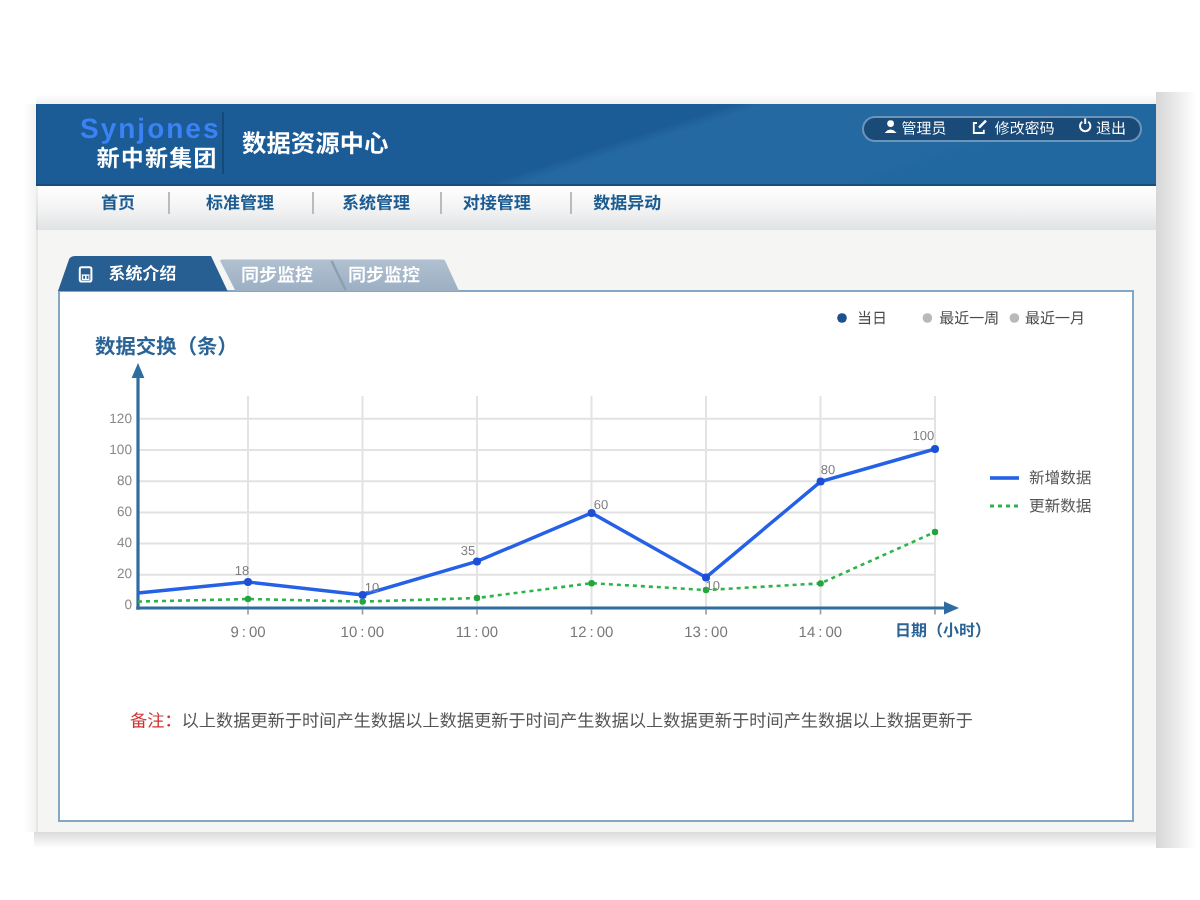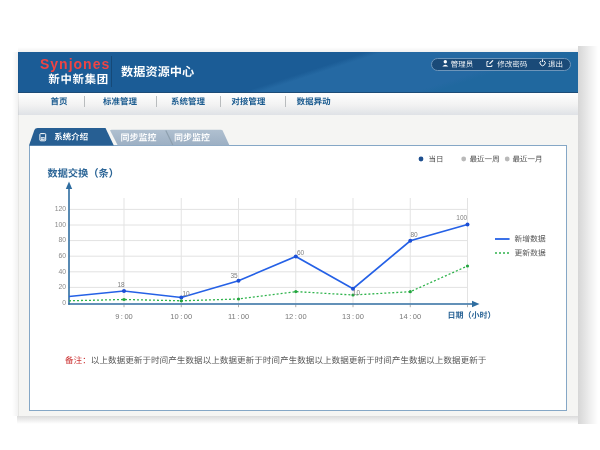--- a/index.html
+++ b/index.html
@@ -12,21 +12,21 @@
 <div class="abs" style="left:12px;top:52px;width:6px;height:364px;background:linear-gradient(to left,rgba(0,0,0,0.05),rgba(0,0,0,0))"></div>
 <div class="abs" style="left:18px;top:47px;width:560px;height:5px;background:linear-gradient(to top,rgba(0,0,0,0.06),rgba(0,0,0,0))"></div>
 
 <div class="abs" style="left:17.5px;top:51.5px;width:1px;height:364.5px;background:rgba(0,0,0,0.06);z-index:5"></div>
 <div class="abs" style="left:17.5px;top:51.5px;width:560.5px;height:364.5px;background:#f5f5f3"></div>
 
 <div class="abs" style="left:17.5px;top:51.5px;width:560.5px;height:41.5px;border-bottom:1px solid #1d4c77;background:linear-gradient(162deg,#1b5c96 0%,#1b5c96 51%,#2569a3 53.5%,#2569a3 76%,#20689f 79%,#20689f 100%)"></div>
 
 <div class="abs" style="left:111px;top:56px;width:1px;height:31px;background:rgba(0,0,0,0.20)"></div>
 
-<div class="abs" style="left:40px;top:56px;width:80px;height:15px;color:#ef4444;font-size:14px;font-weight:bold;letter-spacing:1px;z-index:21">Synjones</div>
+<div class="abs" style="left:40px;top:56px;width:80px;height:15px;color:#3b82f6;font-size:14px;font-weight:bold;letter-spacing:1px;z-index:21">Synjones</div>
 
 <div class="abs" style="left:430.7px;top:57.5px;width:140px;height:13.5px;border:1px solid #6d95ba;border-radius:7px;background:#1a4a78"></div>
 
 <div class="abs" style="left:17.5px;top:93px;width:560.5px;height:21.5px;background:linear-gradient(#ffffff 0%,#f2f2f2 55%,#dfe2e6 100%)"></div>
 
 <div class="abs" style="left:83.6px;top:96px;width:1px;height:11px;background:#b9bcbe"></div>
 <div class="abs" style="left:156.3px;top:96px;width:1px;height:11px;background:#b9bcbe"></div>
 <div class="abs" style="left:220px;top:96px;width:1px;height:11px;background:#b9bcbe"></div>
 <div class="abs" style="left:284.8px;top:96px;width:1px;height:11px;background:#b9bcbe"></div>
 

